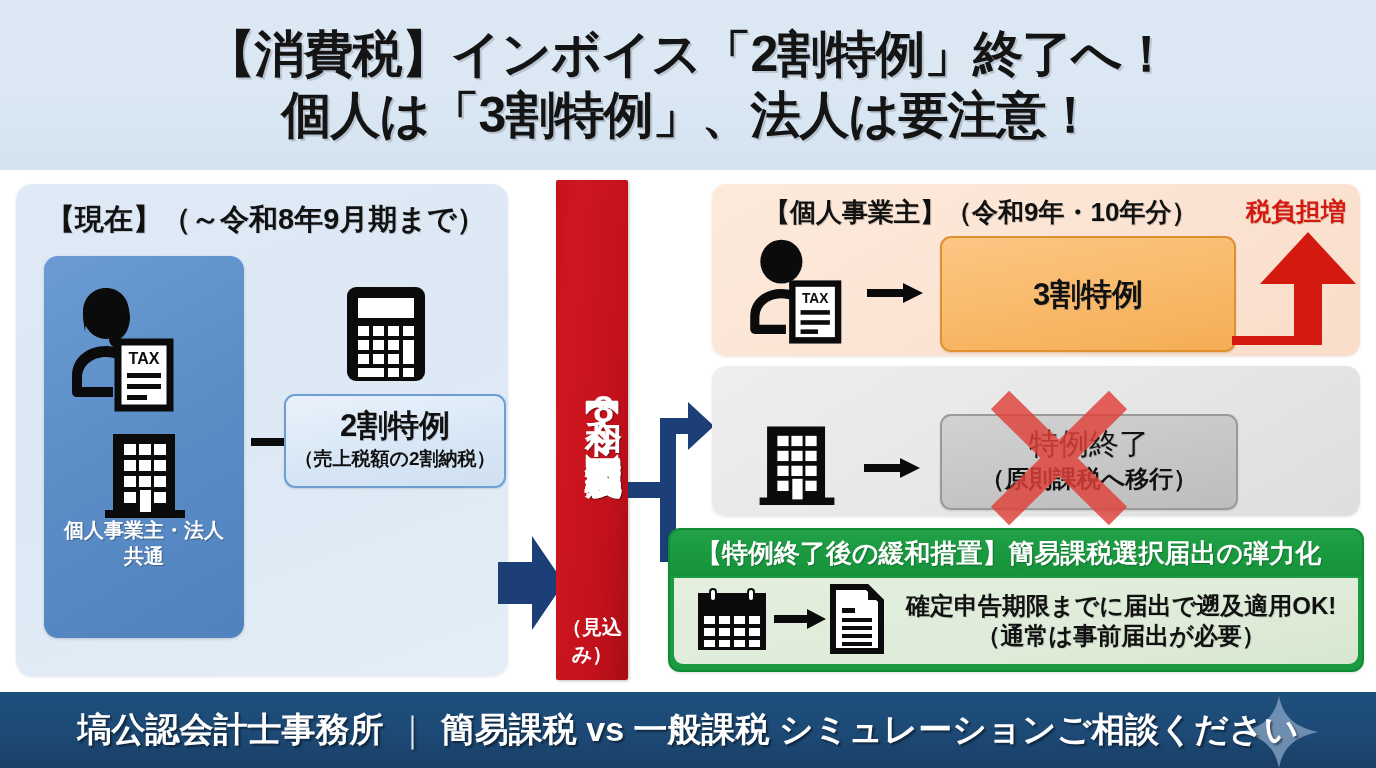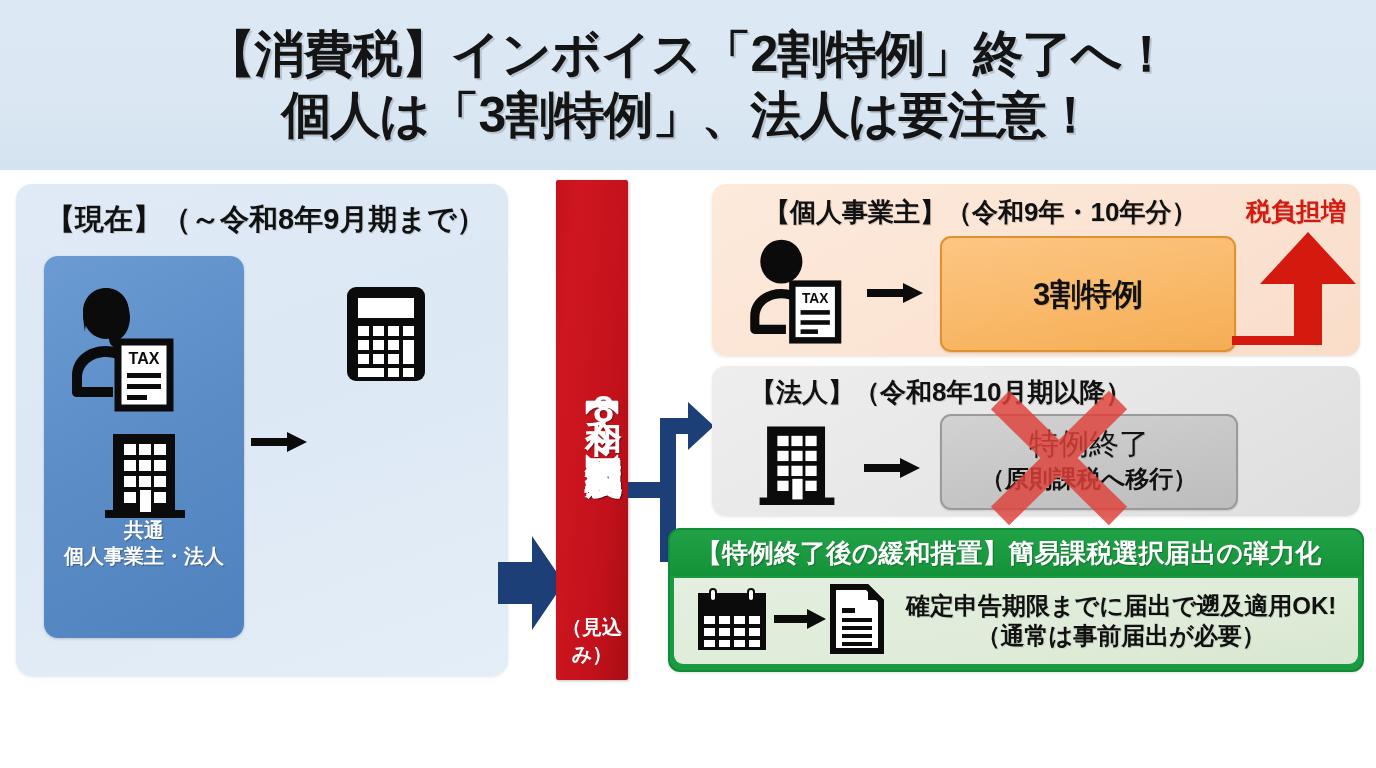--- a/index.html
+++ b/index.html
@@ -234,22 +234,22 @@
                 <rect x="40" y="52" width="12" height="11"></rect>
                 <rect x="55" y="52" width="12" height="11"></rect>
               <rect x="25" y="68" width="12" height="11"></rect>
                 <rect x="55" y="68" width="12" height="11"></rect>
               <rect x="41" y="66" width="11" height="22"></rect>
             </g>
           </svg>
         </span>
 
         <div id="left-inner-caption">
+          <div>個人事業主・法人</div>
           <div>共通</div>
-          <div>個人事業主・法人</div>
         </div>
       </div>
 
       <span id="calc-icon">
         <svg width="86" height="100" viewBox="0 0 86 100">
           <rect x="4" y="3" width="78" height="94" rx="9" fill="#0b0b0b"></rect>
           <rect x="15" y="14" width="56" height="20" fill="#fff"></rect>
           <g fill="#fff">
             <rect x="15" y="42" width="11" height="10"></rect>
               <rect x="30" y="42" width="11" height="10"></rect>
@@ -268,20 +268,24 @@
           </g>
         </svg>
       </span>
 
       <span id="arrow-left-small">
         <svg width="56" height="26" viewBox="0 0 56 26">
           <path d="M0 9h36V3l20 10-20 10v-6H0z" fill="#0b0b0b"></path>
         </svg>
       </span>
 
+      <div id="box-2wari">
+        <div class="big">2割特例</div>
+        <div class="small">（売上税額の2割納税）</div>
+      </div>
     </div>
 
     <span id="big-arrow">
       <svg width="66" height="94" viewBox="0 0 66 94">
         <path d="M0 26h34V0l32 47-32 47V68H0z" fill="#1d3f78"></path>
       </svg>
     </span>
 
     <div id="red-banner">
       <div id="red-banner-text">【令和8年度税制改正大綱】</div>
@@ -336,21 +340,20 @@
           <g fill="#d4190f">
             <rect x="0" y="108" width="76" height="9"></rect>
             <rect x="62" y="46" width="28" height="71"></rect>
             <path d="M76 4l48 52H28z"></path>
           </g>
         </svg>
       </span>
     </div>
 
     <div id="panel-hojin">
-      <div id="hojin-heading">【法人】（令和8年10月期以降）</div>
 
       <span id="building-icon-hojin">
         <svg width="86" height="92" viewBox="0 0 92 96">
           <g fill="#0b0b0b">
             <rect x="14" y="10" width="62" height="78"></rect>
             <rect x="6" y="86" width="80" height="8"></rect>
           </g>
           <g fill="#fff">
             <rect x="25" y="20" width="12" height="11"></rect>
               <rect x="40" y="20" width="12" height="11"></rect>
@@ -445,14 +448,24 @@
 
         <div id="green-text">
           <div>確定申告期限までに届出で遡及適用OK!</div>
           <div class="l2">（通常は事前届出が必要）</div>
         </div>
       </div>
     </div>
 
   </div>
 
+  <div id="footer">
+    <span id="footer-sparkle">
+      <svg width="78" height="72" viewBox="0 0 78 72">
+        <path d="M39 0c4 20 15 31 39 36 -24 5-35 16-39 36 -4-20-15-31-39-36 24-5 35-16 39-36z" fill="#7d9bbb" opacity="0.85"></path>
+      </svg>
+    </span>
+    <div id="footer-text">
+      <span>塙公認会計士事務所</span><span class="sep">｜</span><span>簡易課税 vs 一般課税 シミュレーションご相談ください</span>
+    </div>
+  </div>
 
 </div>
 
 </body></html>

